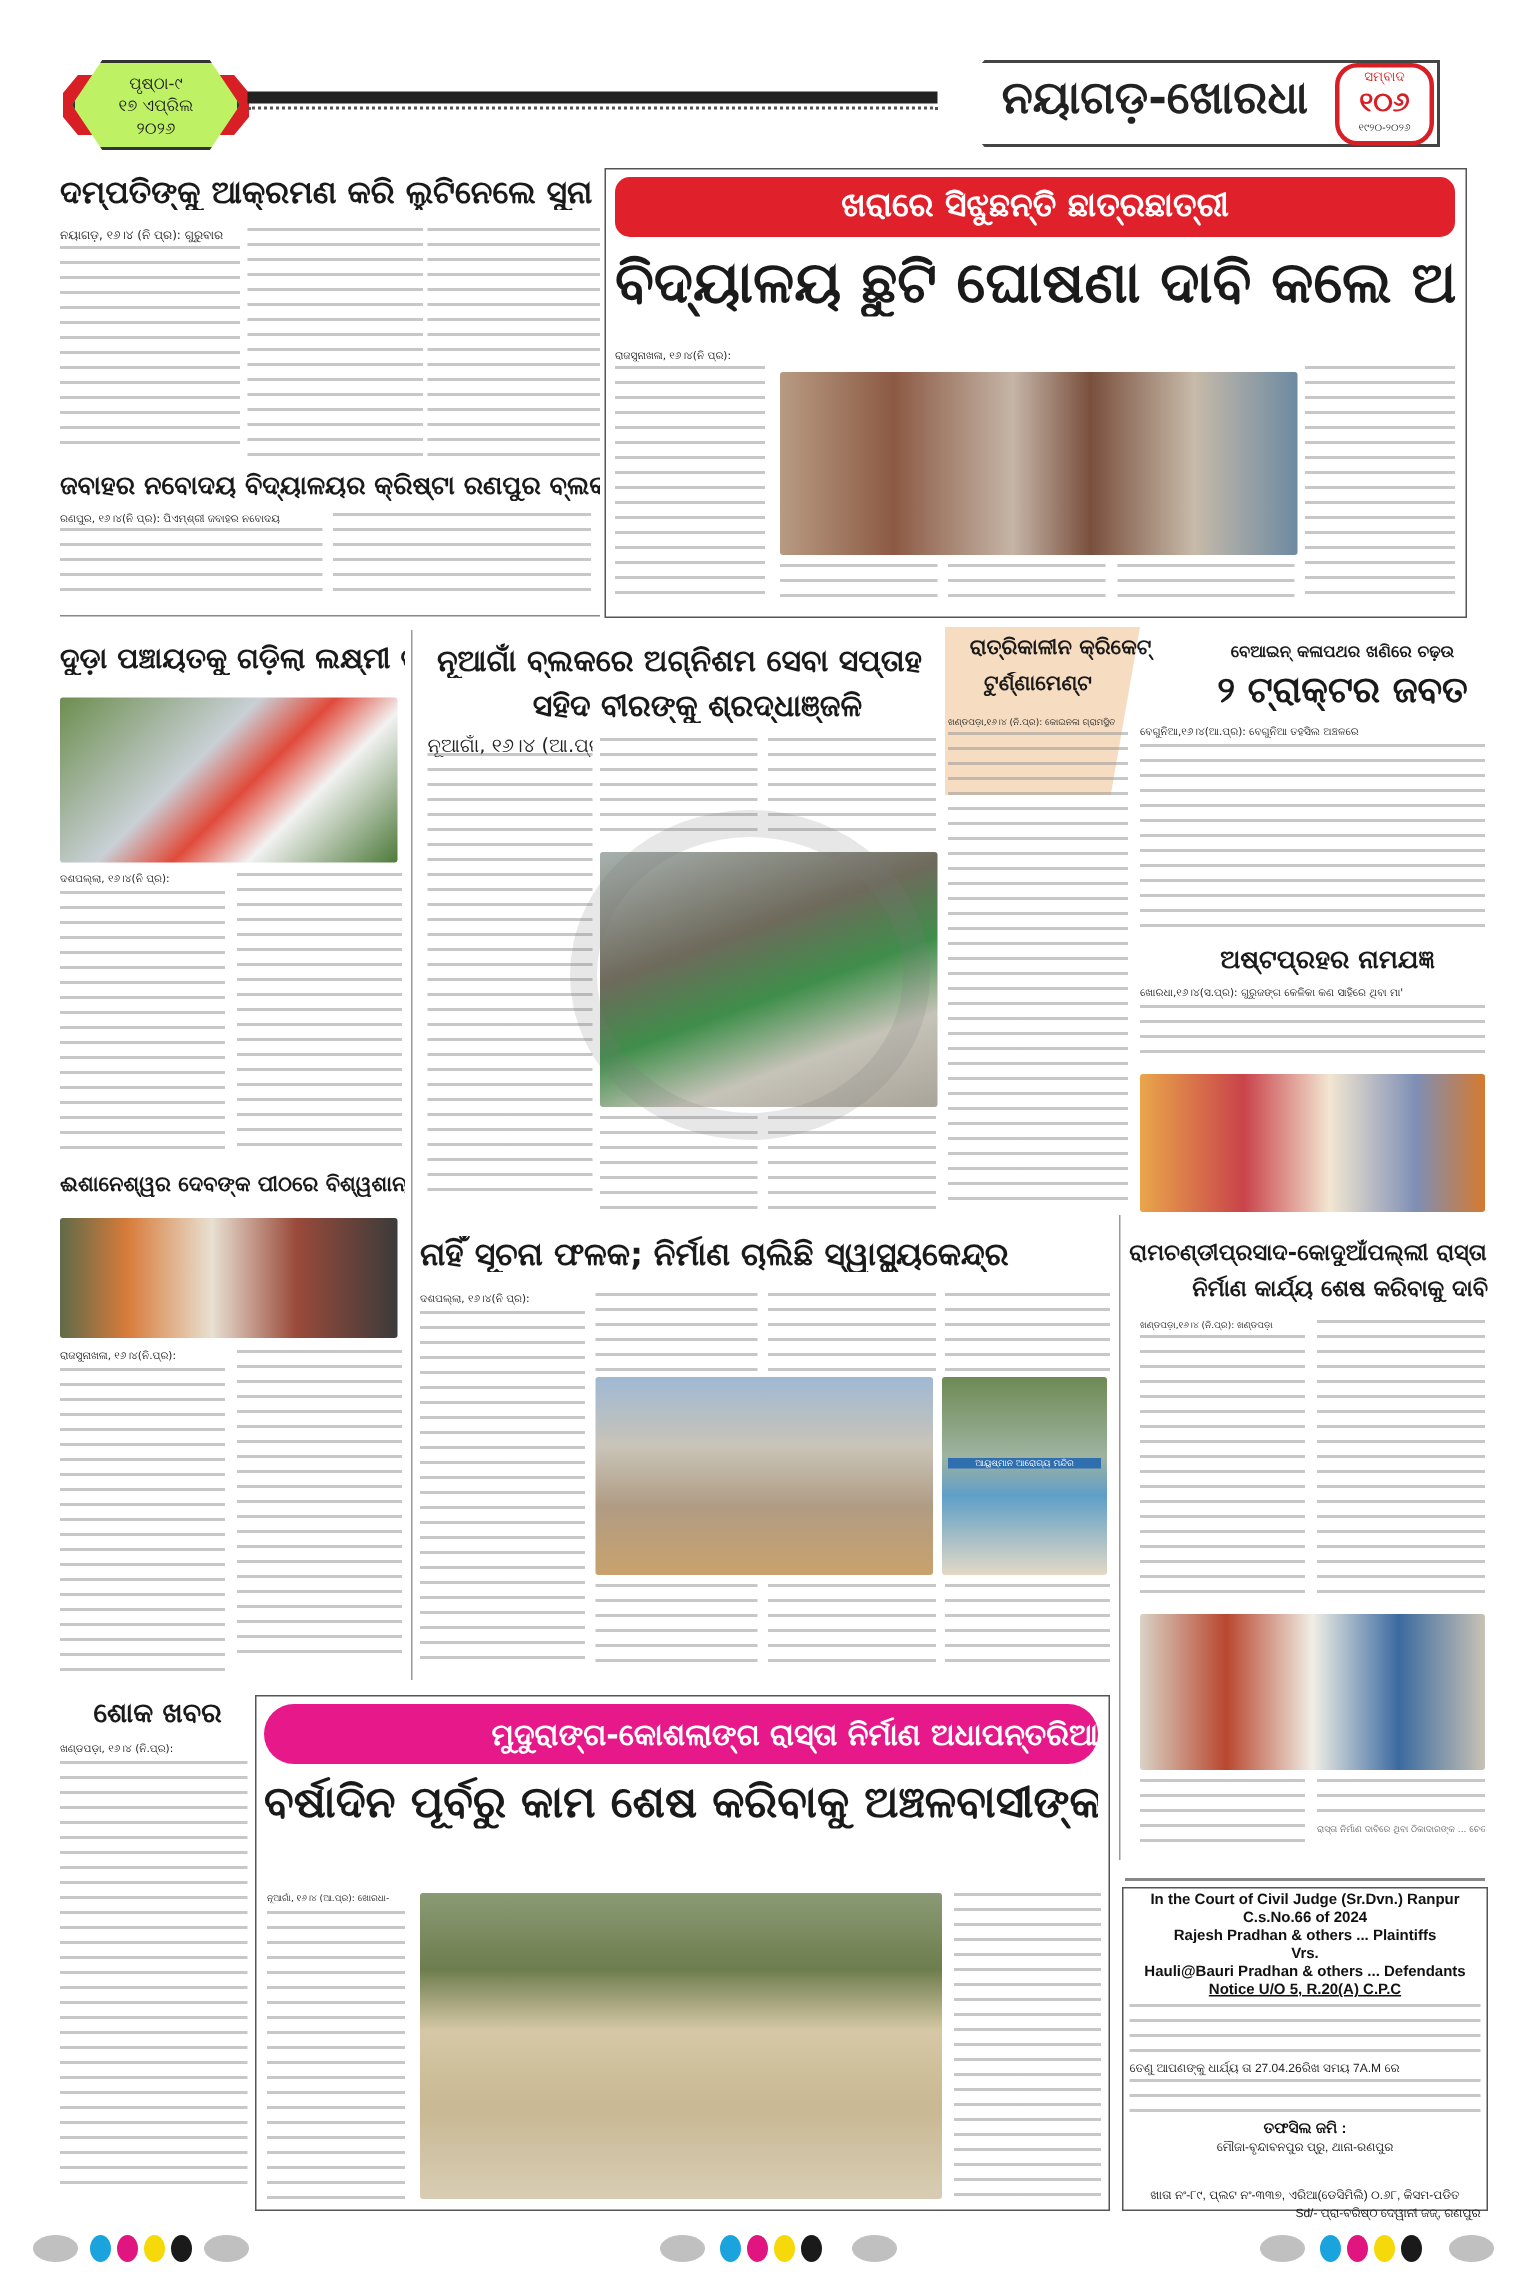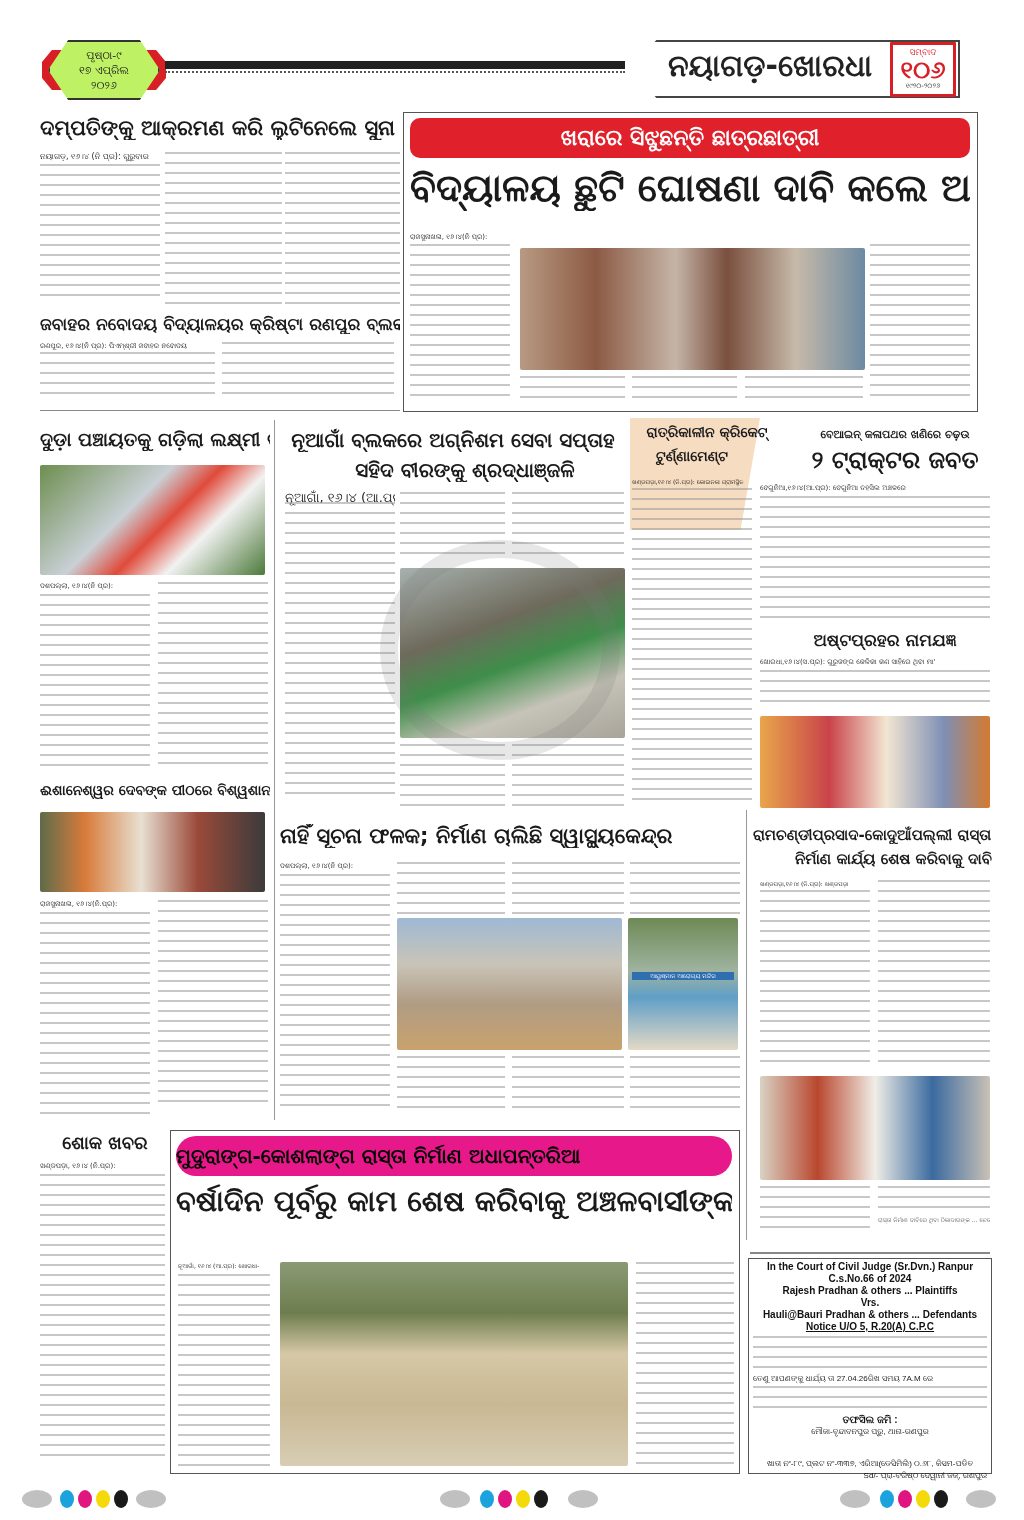--- a/index.html
+++ b/index.html
@@ -5,32 +5,32 @@
   * { box-sizing: border-box; margin: 0; padding: 0; }
   body { width: 1024px; height: 1520px; background: #fff; font-family: "DejaVu Sans", sans-serif; color: #222; position: relative; overflow: hidden; }
   .abs { position: absolute; }
   
   .page-badge { left: 48px; top: 40px; width: 112px; height: 60px; background: #bef264; border: 2px solid #333; clip-path: polygon(18% 0, 82% 0, 100% 50%, 82% 100%, 18% 100%, 0 50%); text-align: center; font-size: 11px; line-height: 15px; padding-top: 6px; }
   .page-badge-red { left: 42px; top: 50px; width: 124px; height: 40px; background: #d81f26; clip-path: polygon(8% 0, 92% 0, 100% 30%, 100% 70%, 92% 100%, 8% 100%, 0 70%, 0 30%); }
   .hdr-bar { left: 165px; top: 61px; width: 460px; height: 8px; background: #222; }
   .hdr-dots { left: 165px; top: 71px; width: 460px; height: 3px; border-top: 2px dotted #555; }
   .section-tab { left: 630px; top: 40px; width: 330px; height: 58px; border: 2px solid #444; border-left: none; background: #fff; clip-path: polygon(8% 0, 100% 0, 100% 100%, 8% 100%, 0 50%); }
   .section-title { left: 660px; top: 48px; width: 220px; font-size: 30px; font-weight: bold; text-align: center; color: #222; }
-  .logo { left: 890px; top: 42px; width: 66px; height: 55px; border: 3px solid #d81f26; border-radius: 1px; text-align: center; font-size: 9px; color: #d81f26; padding-top: 2px; }
-  .logo-num { font-size: 24px; font-weight: bold; line-height: 24px; }
+  .logo { left: 890px; top: 42px; width: 66px; height: 55px; border: 3px solid #d81f26; border-radius: 15px; text-align: center; font-size: 9px; color: #d81f26; padding-top: 2px; }
+  .logo-num { font-size: 18px; font-weight: bold; line-height: 24px; }
   .logo-yrs { font-size: 7px; color: #333; }
   
   .headline { font-weight: bold; color: #1a1a1a; white-space: nowrap; overflow: hidden; }
   .body-lines { background: repeating-linear-gradient(to bottom, #9a9a9a 0 2px, transparent 2px 10px); opacity: 0.55; }
   .photo { border-radius: 2px; }
   .rule-h { height: 1px; background: #888; }
   .rule-v { width: 1px; background: #999; }
   .box { border: 1.5px solid #555; }
   .red-banner { background: #e0202a; color: #fff; border-radius: 10px; text-align: center; font-weight: bold; }
-  .pink-banner { background: #e6188a; color: #000000; border-radius: 20px; text-align: left; font-weight: bold; }
+  .pink-banner { background: #e6188a; color: #ffffff; border-radius: 20px; text-align: right; font-weight: bold; }
   .notice { font-family: "Liberation Sans", sans-serif; font-size: 10px; text-align: center; line-height: 12px; color: #111; }
   .notice-small { font-size: 9px; text-align: left; line-height: 11px; padding: 0 4px; font-family: "Liberation Sans", sans-serif; }
   .dot { position: absolute; width: 14px; height: 18px; border-radius: 50%; }
   .oval { position: absolute; width: 30px; height: 18px; border-radius: 50%; background: #c0c0c0; }
   .watermark { left: 380px; top: 540px; width: 240px; height: 220px; border-radius: 50%; border: 18px solid rgba(120,120,120,0.18); }
 </style>
 </head>
 <body>
 
 <div class="abs page-badge-red"></div>

